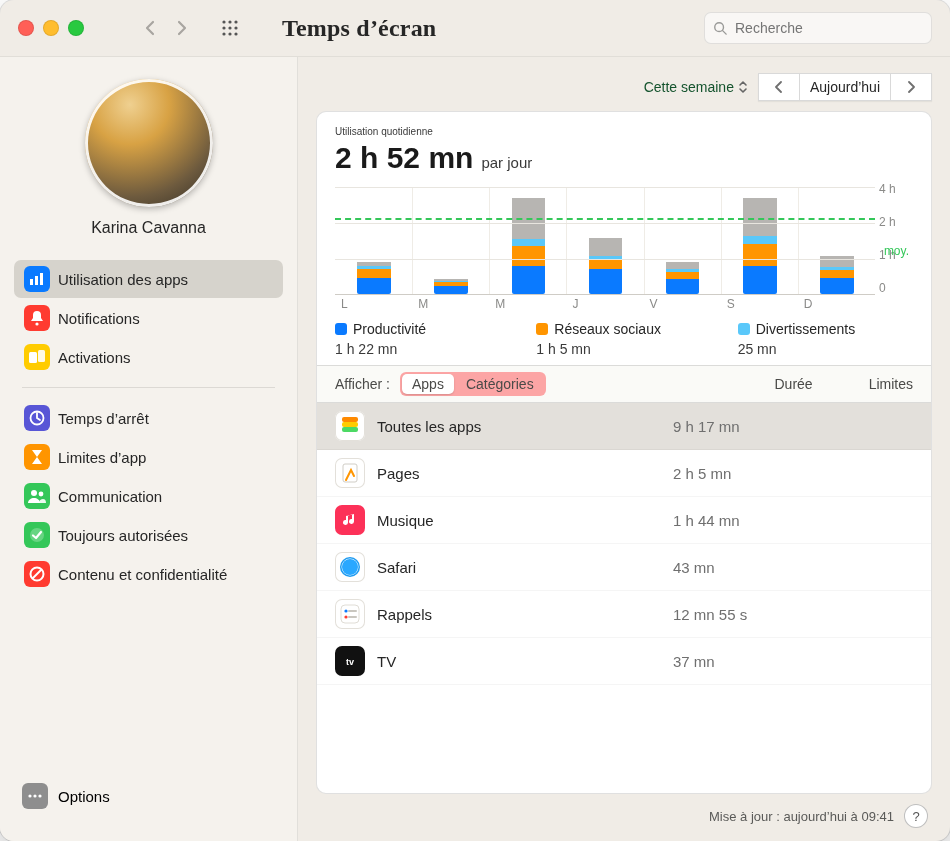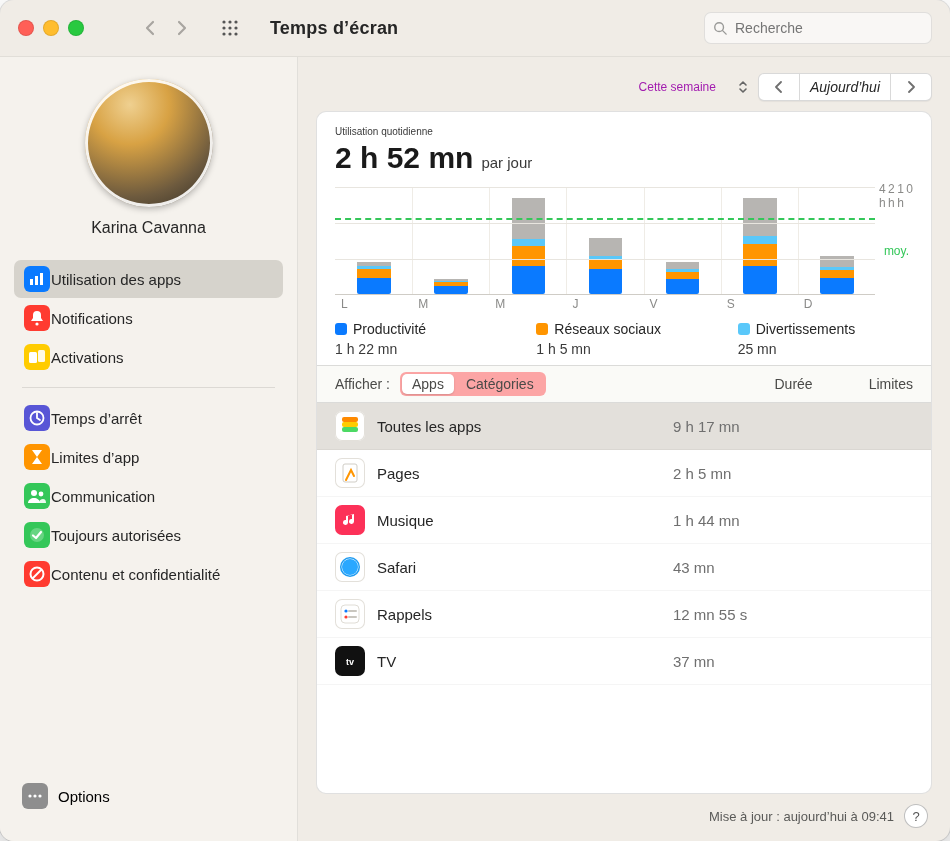--- a/index.html
+++ b/index.html
@@ -29,61 +29,61 @@
   
   .titlebar{height:56px;display:flex;align-items:center;padding:0 18px;gap:12px;border-bottom:1px solid rgba(0,0,0,.06);}
   .traffic{display:flex;gap:9px;}
   .dot{width:14px;height:14px;border-radius:50%;}
   .dot.red{background:#ff5f57;border:1px solid rgba(0,0,0,.1);}
   .dot.yellow{background:#ffbd2e;border:1px solid rgba(0,0,0,.1);}
   .dot.green{background:#28c940;border:1px solid rgba(0,0,0,.1);}
   .nav{display:flex;gap:4px;margin-left:40px;}
   .navbtn{width:28px;height:25px;display:flex;align-items:center;justify-content:center;border-radius:6px;color:#a8a5a0;}
   .grid-icon{width:20px;height:20px;margin-left:12px;color:#666;display:flex;align-items:center;justify-content:center;}
-  .title{font-size:18px;font-weight:600;margin-left:18px;letter-spacing:.2px;color:#262626;}
+  .title{font-size:24px;font-weight:600;margin-left:30px;letter-spacing:.2px;color:#262626;font-family:Liberation Serif, serif;}
   .search{
     margin-left:auto;width:210px;height:30px;border-radius:7px;
     background:rgba(255,255,255,.6);border:1px solid rgba(0,0,0,.1);
     display:flex;align-items:center;padding:0 8px;color:#9a9a98;gap:6px;
   }
   .search input{border:none;background:none;outline:none;font-size:14px;color:#444;width:100%;}
   
   .body{display:flex;height:calc(100% - 56px);}
   .sidebar{width:298px;min-width:298px;background:var(--panel);border-right:1px solid rgba(0,0,0,.08);
     padding:22px 8px 25px 8px;box-sizing:border-box;display:flex;flex-direction:column;}
   .avatar{width:128px;height:128px;border-radius:50%;margin:0 auto 12px auto;
     background:radial-gradient(circle at 35% 20%, #efd090 0%, #d8a244 30%, #6d5a3e 70%, #2e2a24 100%);
     box-shadow:inset 0 0 0 3px rgba(255,255,255,.9), 0 2px 6px rgba(0,0,0,.25);}
   .username{text-align:center;font-size:16px;margin-bottom:22px;color:#262626;}
-  .side-item{display:flex;align-items:center;gap:1px;padding:6px 10px;border-radius:7px;font-size:15px;color:#262626;margin:1px 6px;}
+  .side-item{display:flex;align-items:center;gap:8px;padding:6px 10px;border-radius:7px;font-size:15px;color:#262626;margin:1px 6px;}
   .side-item.selected{background:var(--side-selected);}
   .side-icon{width:26px;height:26px;border-radius:6px;display:flex;align-items:center;justify-content:center;flex:none;color:#fff;font-size:13px;font-weight:600;}
   .sep{height:1px;background:rgba(0,0,0,.1);margin:10px 14px;}
   .options{margin-top:auto;display:flex;align-items:center;gap:10px;padding:8px 14px;font-size:15px;}
   .options .side-icon{background:#8e8e8e;}
   
   .main{flex:1;padding:16px 18px 14px 18px;box-sizing:border-box;display:flex;flex-direction:column;min-width:0;}
   .topbar{display:flex;align-items:center;justify-content:flex-end;gap:10px;margin-bottom:10px;}
-  .select{display:flex;align-items:center;gap:22px;font-size:12px;color:#a21caf;}
-  .stepper{display:flex;align-items:flex-start;border:1px solid rgba(0,0,0,.15);border-radius:6px;overflow:hidden;background:#fff;height:26px;box-shadow:0 1px 1px rgba(0,0,0,.05);font-style:italic;}
+  .select{display:flex;align-items:center;gap:4px;font-size:14px;color:#14532d;}
+  .stepper{display:flex;align-items:flex-start;border:1px solid rgba(0,0,0,.15);border-radius:0;overflow:hidden;background:#fff;height:26px;box-shadow:0 1px 1px rgba(0,0,0,.05);}
   .stepper button,.stepper .mid{all:unset;height:26px;display:flex;align-items:center;justify-content:center;padding:0 10px;font-size:14px;color:#262626;cursor:default;}
   .stepper button{width:20px;color:#6f6f6f;}
   .stepper .mid{border-left:1px solid rgba(0,0,0,.15);border-right:1px solid rgba(0,0,0,.15);font-weight:500;}
   .card{flex:1;background:#fff;border:1px solid rgba(0,0,0,.12);border-radius:10px;overflow:hidden;display:flex;flex-direction:column;min-height:0;}
   .card-pad{padding:14px 18px 8px 18px;}
   .card h3{margin:0;font-size:10px;font-weight:500;color:#3a3a3a;}
   .big{font-size:30px;font-weight:700;color:#1a1a1a;margin:4px 0 12px 0;display:flex;align-items:baseline;gap:8px;}
   .big .sub{font-size:15px;font-weight:400;color:#3a3a3a;}
   
   .chart{height:130px;position:relative;margin:2px 0 4px 0;}
   .chart-inner{position:absolute;inset:0 38px 22px 0;display:grid;grid-template-columns:repeat(7,1fr);align-items:end;gap:0;border-bottom:1px solid #cfccc6;border-top:1px solid #e8e5df;}
   .chart-inner::before{content:"";position:absolute;left:0;right:0;top:33.3%;border-top:1px solid #e8e5df;}
   .chart-inner::after{content:"";position:absolute;left:0;right:0;top:66.6%;border-top:1px solid #e8e5df;}
   .avg-line{position:absolute;left:0;right:38px;top:calc((1 - 2.87/4) * (100% - 22px));border-top:2px dashed #34c759;}
-  .y-axis{position:absolute;right:0;top:-5px;bottom:22px;width:34px;display:flex;flex-direction:row;justify-content:space-between;font-size:12px;color:#8a8a88;text-align:left;}
+  .y-axis{position:absolute;right:0;top:-5px;bottom:22px;width:34px;display:flex;flex-direction:column;justify-content:space-between;font-size:12px;color:#8a8a88;text-align:left;}
   .y-axis .moy{color:#34c759;position:absolute;right:4px;top:calc((1 - 2.87/4) * 100% - 7px);margin-top:37px;}
   .bar-col{display:flex;justify-content:center;align-items:flex-end;height:100%;border-left:1px solid #efece6;}
   .bar-col:first-child{border-left:none;}
   .bar{width:44%;display:flex;flex-direction:column-reverse;border-radius:2px;overflow:hidden;}
   .seg{width:100%;}
   .x-axis{position:absolute;left:0;right:38px;bottom:0;height:20px;display:grid;grid-template-columns:repeat(7,1fr);font-size:12px;color:#8a8a88;}
   .x-axis span{padding-left:6px;}
   .legend{display:flex;gap:26px;margin-top:4px;font-size:14px;}
   .legend .lg{flex:1;}
   .sw{display:inline-block;width:12px;height:12px;border-radius:3px;margin-right:6px;vertical-align:-1px;}

